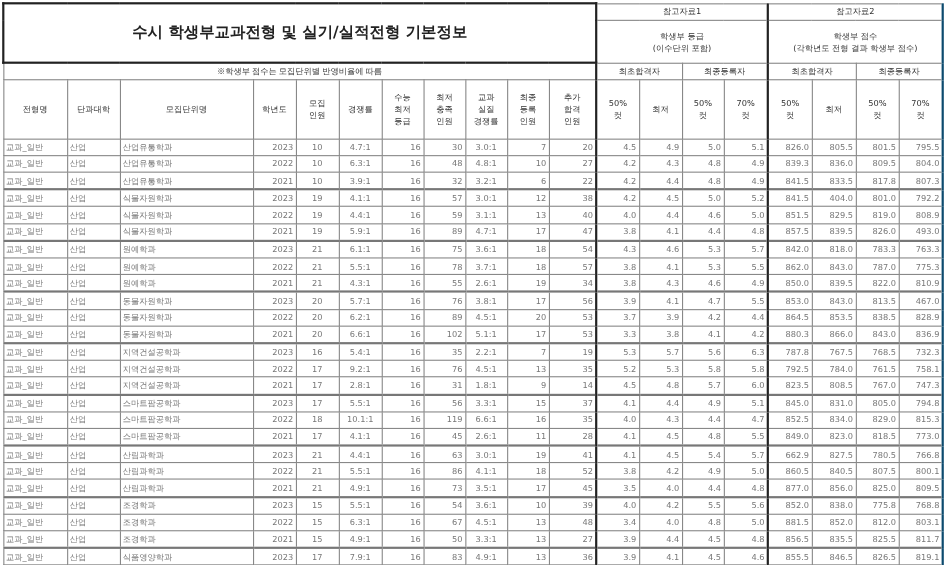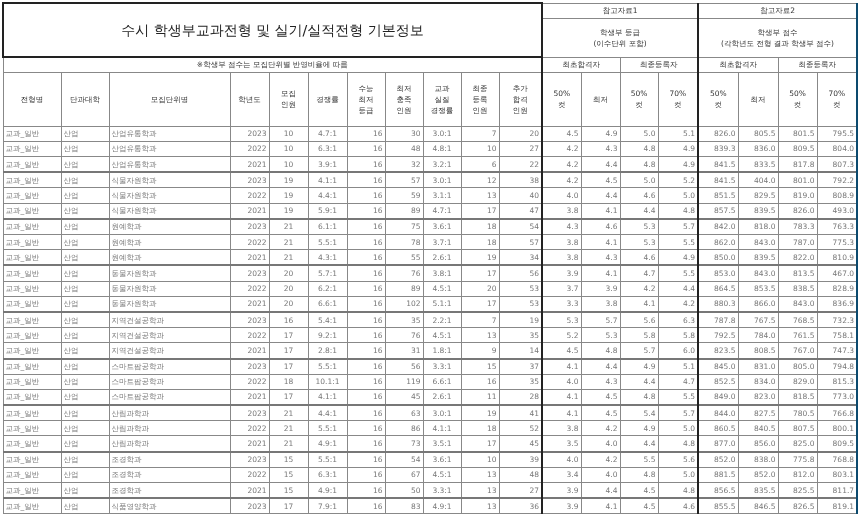--- a/index.html
+++ b/index.html
@@ -1,21 +1,21 @@
 <!DOCTYPE html>
 <html><head>
 <meta charset="utf-8">
 <style>
   html, body { margin:0; padding:0; background:#fff; }
   body { width:860px; height:514px; overflow:hidden; font-family:"DejaVu Sans", "Liberation Sans", sans-serif; }
   table { border-collapse:collapse; table-layout:fixed; position:absolute; left:2px; top:2px; width:855px; }
   td, th { border:1px solid #888; padding:0 2px; font-size:7.5px; color:#777; white-space:nowrap; overflow:hidden; height:14.2px; line-height:13px; }
   th { color:#333; font-weight:normal; text-align:center; line-height:11px; }
-  .title { font-size:14px; color:#222; height:52px; text-align:center; }
-  .note { height:13px; color:#333; }
+  .title { font-size:14px; color:#222; height:52px; text-align:center;font-weight:bold; }
+  .note { height:13px; color:#333;font-family:Liberation Serif, serif; }
   .ref { color:#333; }
   .hdr { height:54px; }
   td.l { text-align:left; }
   td.r { text-align:right; }
   td.c { text-align:center; }
   .thick-l { border-left:2px solid #222; }
   .thick-r { border-right:2px solid #0c4a6e; }
   .outer { border:2px solid #222; }
   tr.sep td { border-top:2px solid #777; }
 </style>
@@ -477,21 +477,21 @@
         <td class="c">4.4:1</td>
         <td class="r">16</td>
         <td class="r">63</td>
         <td class="c">3.0:1</td>
         <td class="r">19</td>
         <td class="r">41</td>
         <td class="r thick-l">4.1</td>
         <td class="r">4.5</td>
         <td class="r">5.4</td>
         <td class="r">5.7</td>
-        <td class="r thick-l">844.0</td>
+        <td class="r thick-l">662.9</td>
         <td class="r">827.5</td>
         <td class="r">780.5</td>
         <td class="r thick-r">766.8</td>
       </tr>
       <tr>
         <td class="l">교과_일반</td>
         <td class="l">산업</td>
         <td class="l">산림과학과</td>
         <td class="r">2022</td>
         <td class="c">21</td>

